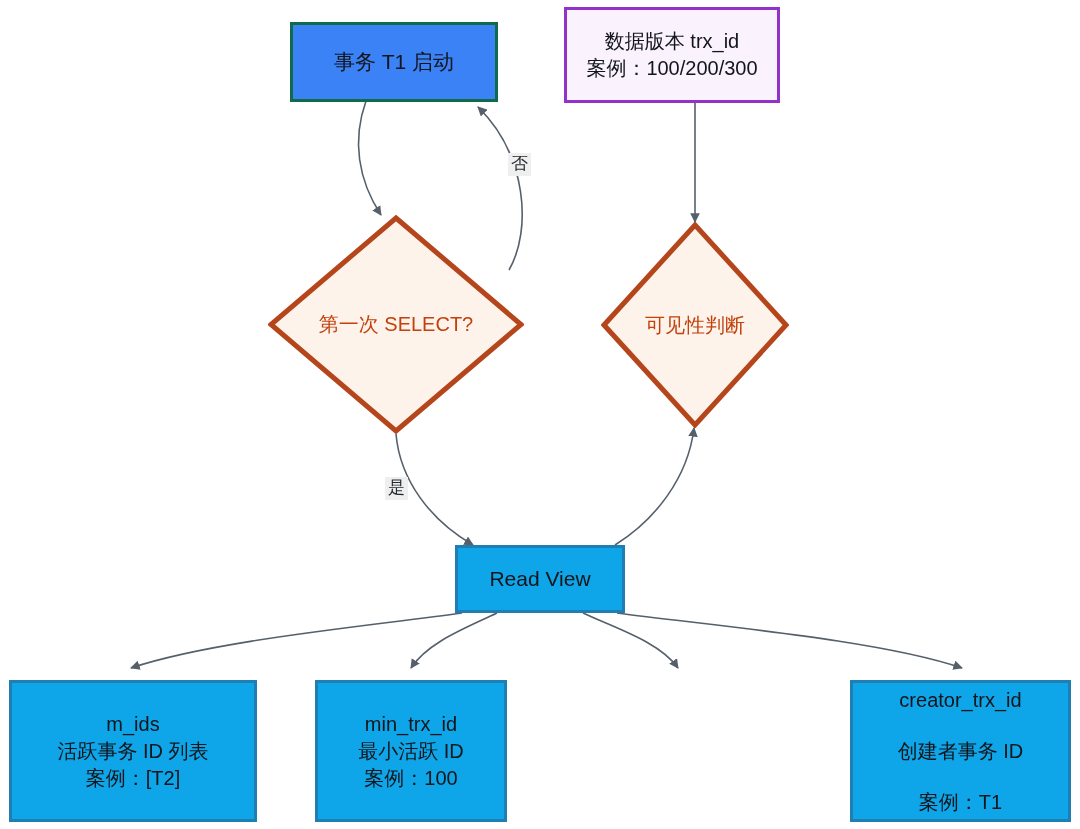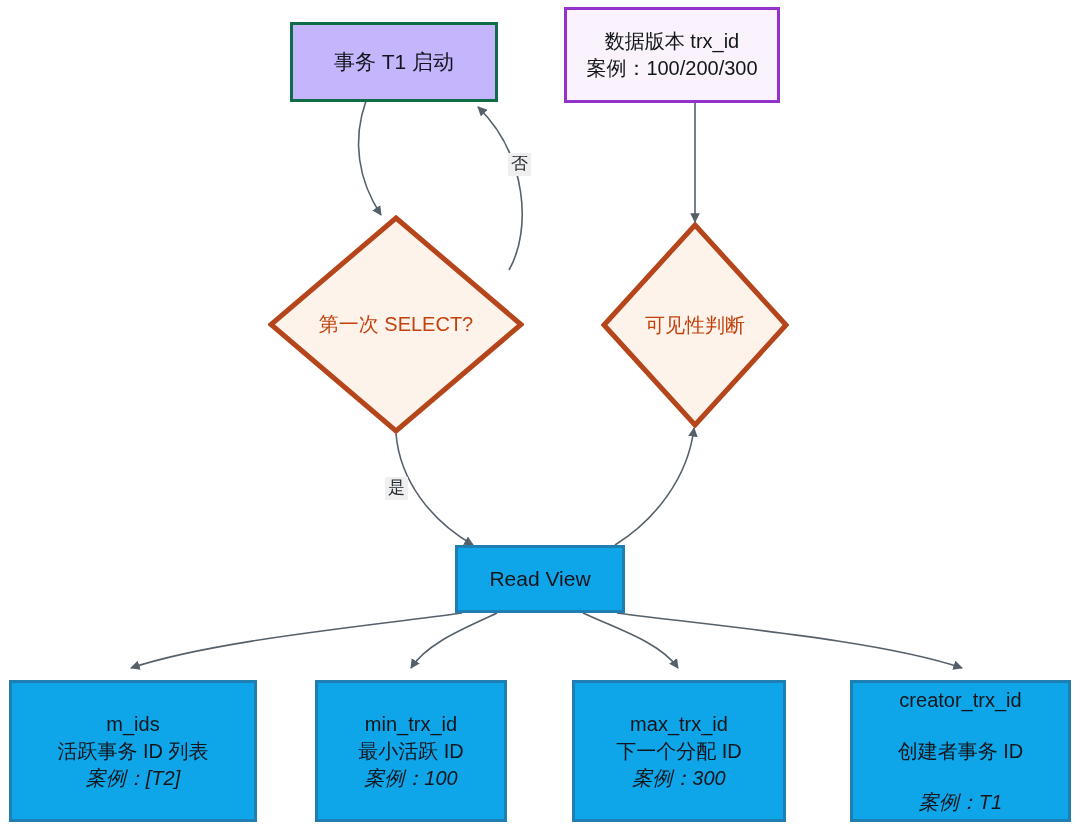--- a/index.html
+++ b/index.html
@@ -38,21 +38,21 @@
     justify-content: center;
     text-align: center;
     color: #12151a;
   }
 
   
   .rect {
     border-style: solid;
   }
   .rect-green {
-    background: #c4b5fd;
+    background: #3b82f6;
     border: 3px solid #106b48;
   }
   .rect-purple {
     background: #faf2fc;
     border: 3px solid #9232c9;
   }
   .rect-blue {
     background: #0ea5e9;
     border: 3px solid #1f7fb3;
   }
@@ -72,21 +72,21 @@
     width: 100%; height: 100%;
     display: flex;
     align-items: center;
     justify-content: center;
     text-align: center;
     color: #c2410c;
   }
 
   .line1 { line-height: 1.35; }
   .line2 { line-height: 1.35; }
-  .line3 { line-height: 1.35; font-style: italic; }
+  .line3 { line-height: 1.35; }
 
   .edge-label {
     position: absolute;
     background: #efefef;
     color: #23282e;
     font-size: 17px;
     line-height: 1.1;
     padding: 2px 3px;
     white-space: nowrap;
   }
@@ -154,25 +154,20 @@
     <div class="line2">活跃事务 ID 列表</div>
     <div class="line3">案例：[T2]</div>
   </div>
 
   <div class="node rect rect-blue" style="left:315px; top:680px; width:192px; height:142px; font-size:20px;">
     <div class="line1">min_trx_id</div>
     <div class="line2">最小活跃 ID</div>
     <div class="line3">案例：100</div>
   </div>
 
-  <div class="node rect rect-blue" style="left:572px; top:680px; width:214px; height:142px; font-size:20px;">
-    <div class="line1">max_trx_id</div>
-    <div class="line2">下一个分配 ID</div>
-    <div class="line3">案例：300</div>
-  </div>
 
   <div class="node rect rect-blue" style="left:850px; top:680px; width:221px; height:142px; font-size:20px;gap:24px;">
     <div class="line1">creator_trx_id</div>
     <div class="line2">创建者事务 ID</div>
     <div class="line3">案例：T1</div>
   </div>
 
   <div class="edge-label" style="left:508px; top:153px;">否</div>
 
   <div class="edge-label" style="left:385px; top:477px;">是</div>

